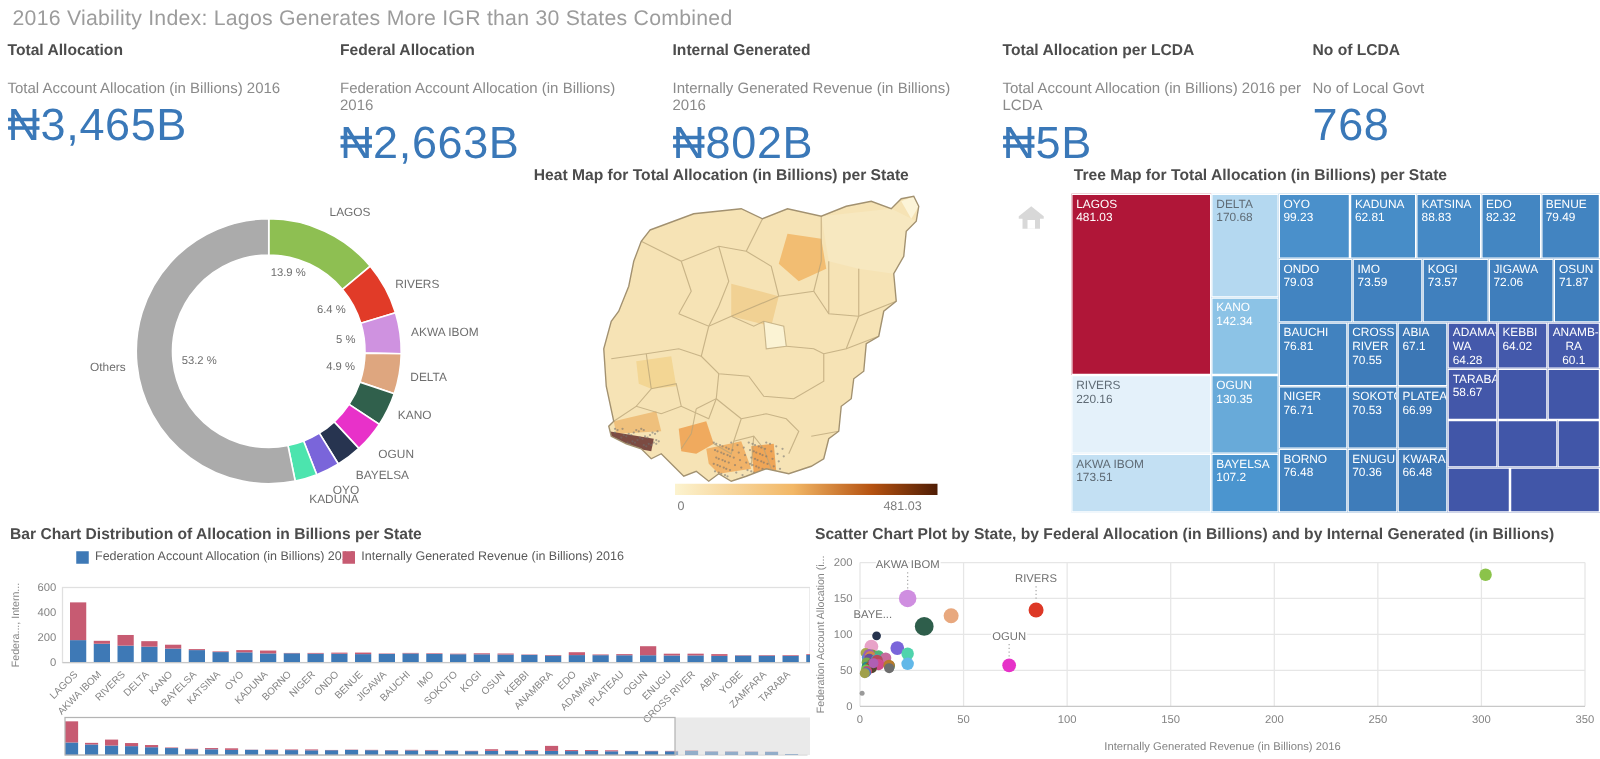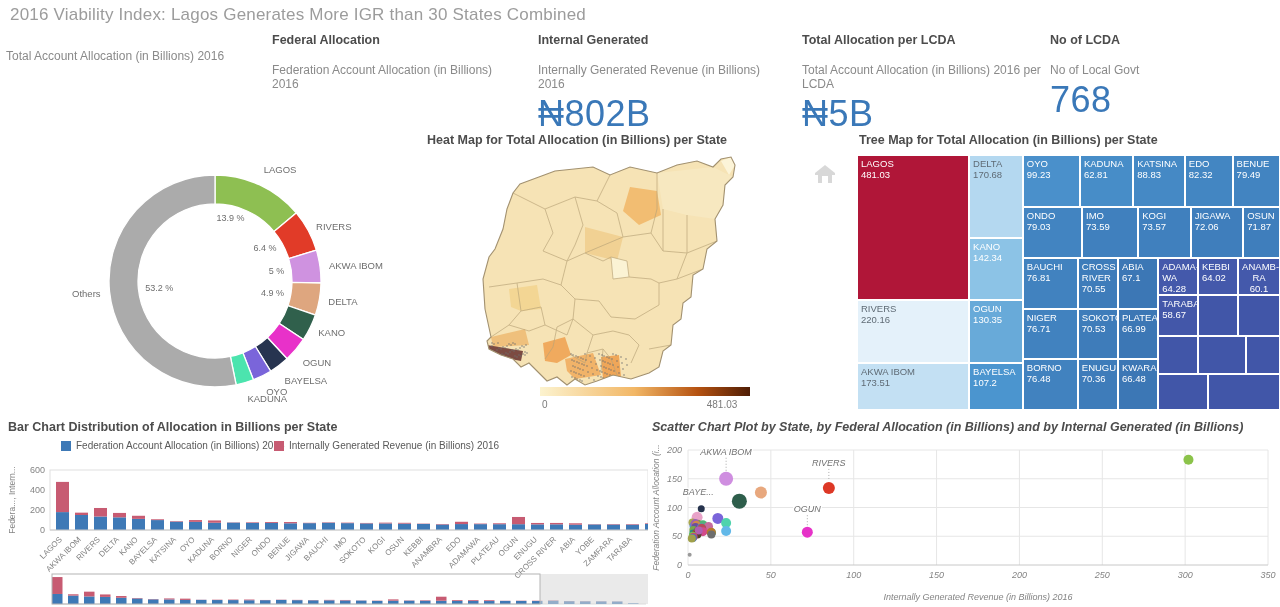--- a/index.html
+++ b/index.html
@@ -10,43 +10,46 @@
   .kpi .t{font-size:12.5px;font-weight:bold;color:#4c4c4c;}
   .kpi .s{font-size:12px;color:#8a8a8a;margin-top:16px;}
   .kpi .v{font-size:36px;color:#3a78b8;margin-top:2px;letter-spacing:.5px;}
   .k1{left:6px}.k2{left:272px}.k3{left:538px}.k4{left:802px}.k5{left:1050px}
   .panel{position:absolute;overflow:hidden;}
   .ptitle{font-size:12.5px;font-weight:bold;color:#4c4c4c;white-space:nowrap;padding:2px 2px 0 2px;}
   .p-donut{left:6px;top:131px;width:412px;height:282px;}
   .p-heat{left:425px;top:131px;width:428px;height:282px;}
   .p-tree{left:857px;top:131px;width:423px;height:282px;}
   .p-bar{left:6px;top:418px;width:642px;height:189px;}
-  .p-scatter{left:650px;top:418px;width:630px;height:189px;font-style:italic;}
+  .p-scatter{left:650px;top:418px;width:630px;height:189px;}
   .tm-body{position:absolute;left:0;top:24px;width:423px;height:255px;}
   .tm-cell{position:absolute;box-sizing:border-box;border:1px solid #fff;overflow:hidden;padding:2px 3px;cursor:pointer;}
   .tm-cell .lb{font-size:9.5px;line-height:11px;}
   .tm-cell .vl{font-size:9.5px;line-height:11px;}
   .leg-row{position:absolute;left:0;top:22px;height:14px;font-size:10px;color:#595959;}
   .leg-item{position:absolute;top:0;display:flex;align-items:center;white-space:nowrap;cursor:pointer;}
   .leg-sw{display:inline-block;width:10px;height:10px;margin-right:5px;}
   svg text{font-family:"Liberation Sans","DejaVu Sans",sans-serif;}
 </style>
 </head>
 <body>
 
 <div class="stage">
 
   <div class="main-title">2016 Viability Index: Lagos Generates More IGR than 30 States Combined</div>
 
   <div class="kpi k1">
+    <div class="t">Total Allocation</div>
     <div class="s">Total Account Allocation (in Billions) 2016</div>
+    <div class="v">₦3,465B</div>
   </div>
   <div class="kpi k2">
     <div class="t">Federal Allocation</div>
     <div class="s">Federation Account Allocation (in Billions) 2016</div>
+    <div class="v">₦2,663B</div>
   </div>
   <div class="kpi k3">
     <div class="t">Internal Generated</div>
     <div class="s">Internally Generated Revenue (in Billions) 2016</div>
     <div class="v">₦802B</div>
   </div>
   <div class="kpi k4">
     <div class="t">Total Allocation per LCDA</div>
     <div class="s">Total Account Allocation (in Billions) 2016 per LCDA</div>
     <div class="v">₦5B</div>

